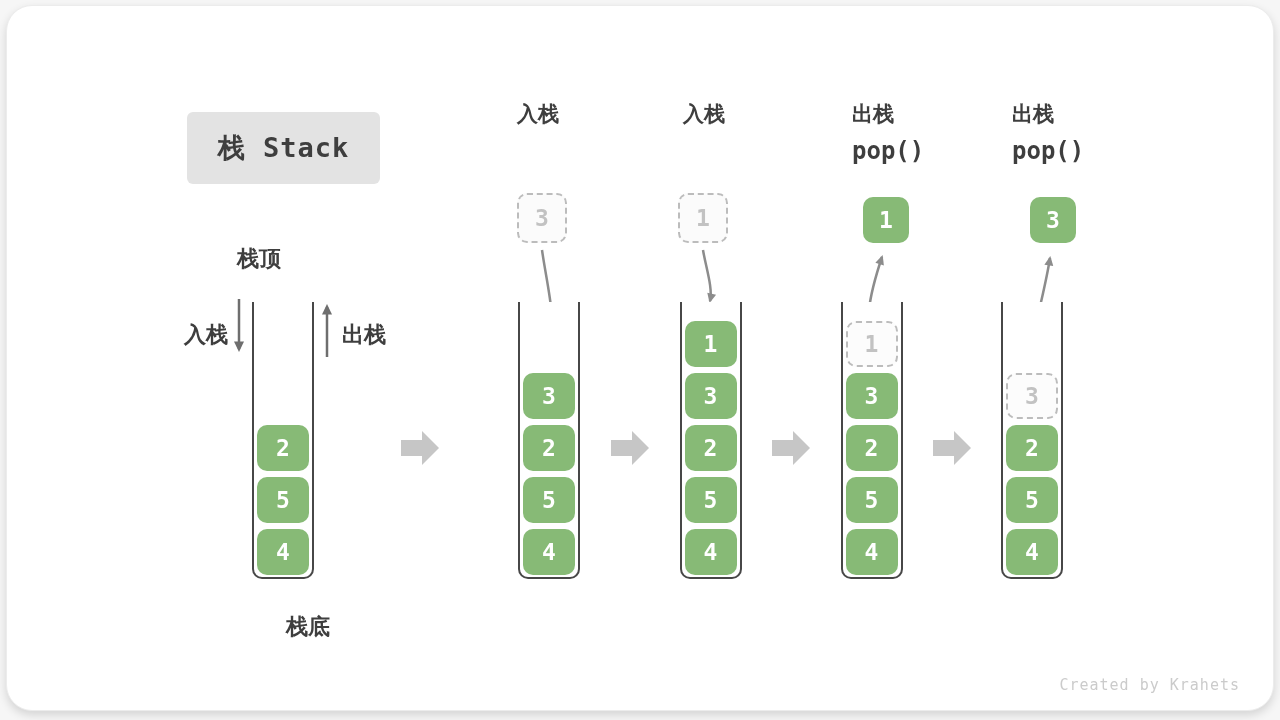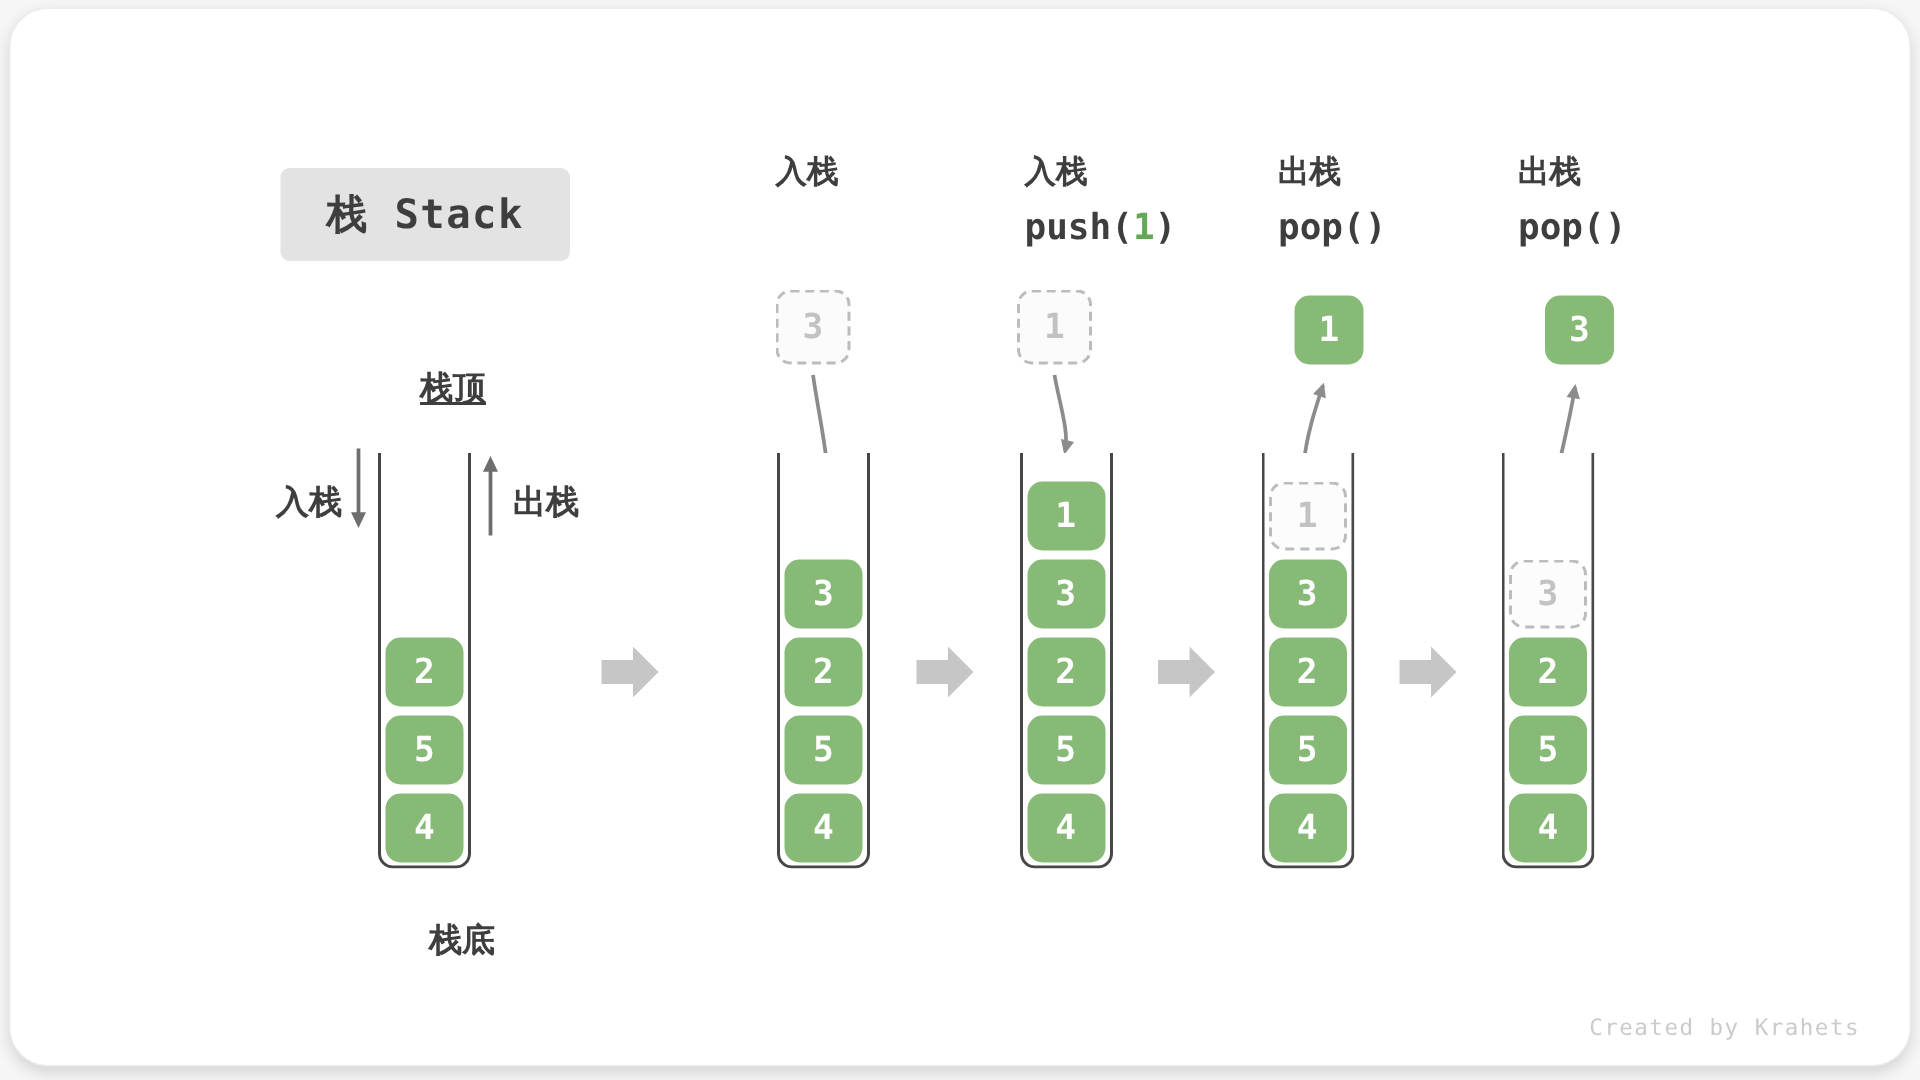--- a/index.html
+++ b/index.html
@@ -11,21 +11,21 @@
   }
   .canvas{position:relative;width:1280px;height:720px;}
   .card{
     position:absolute;left:6px;top:5px;right:6px;bottom:9px;
     background:#ffffff;border-radius:26px;
     border:1px solid #ececec;
     box-shadow:0 4px 10px rgba(0,0,0,0.14);
   }
   .abs{position:absolute;}
   .title-badge{
-    left:187px;top:112px;width:193px;height:62px;
+    left:187px;top:112px;width:193px;height:72px;
     background:var(--title-bg,#E3E3E3);border-radius:6px;
     display:flex;align-items:center;justify-content:center;
     font-family:"DejaVu Sans Mono","DejaVu Sans",monospace;
     font-weight:bold;font-size:27px;color:var(--dark,#3E3E3E);
     letter-spacing:1px;
   }
   .cjk-label{
     font-weight:bold;font-size:22px;color:var(--dark,#3E3E3E);
     font-family:"DejaVu Sans",sans-serif;white-space:nowrap;
   }
@@ -107,21 +107,21 @@
         <polygon points="933,440 954,440 954,431 971,448 954,465 954,456 933,456" fill="#C6C6C6"></polygon>
         <path d="M239 299 L239 349" fill="none" stroke="#6E6E6E" stroke-width="2.5" marker-end="url(#ah-side)"></path>
         <path d="M327 357 L327 307" fill="none" stroke="#6E6E6E" stroke-width="2.5" marker-end="url(#ah-side)"></path>
       </g>
   </svg>
 
   <div class="abs title-badge">
     <span>栈 Stack</span>
   </div>
 
-  <div class="abs cjk-label" style="left:214px;top:244px;width:110px;text-align:right;text-decoration:underline;">栈顶</div>
+  <div class="abs cjk-label" style="left:204px;top:244px;width:110px;text-align:center;">栈顶</div>
 
   <div class="abs cjk-label" style="left:230px;top:612px;width:100px;text-align:right;">栈底</div>
 
   <div class="abs cjk-label" style="left:148px;top:320px;width:80px;text-align:right;">入栈</div>
 
   <div class="abs cjk-label" style="left:342px;top:320px;width:80px;text-align:left;">出栈</div>
 
   <div id="columns">
       <div class="stack-container" style="left: 252px; top: 302px;"></div>
       <div class="cell" style="left: 257px; top: 425px;">2</div>
@@ -137,21 +137,20 @@
       </div>
       <div class="above-box ghost" style="left: 517px; top: 193px;">3</div>
       <div class="stack-container" style="left: 679.5px; top: 302px;"></div>
       <div class="cell" style="left: 684.5px; top: 321px;">1</div>
       <div class="cell" style="left: 684.5px; top: 373px;">3</div>
       <div class="cell" style="left: 684.5px; top: 425px;">2</div>
       <div class="cell" style="left: 684.5px; top: 477px;">5</div>
       <div class="cell" style="left: 684.5px; top: 529px;">4</div>
       <div class="abs col-header" style="left: 683px; top: 100px;">
         <div class="op">入栈</div>
-        <div class="code"><span>push(</span><span class="arg">1</span><span>)</span></div>
       </div>
       <div class="above-box ghost" style="left: 678px; top: 193px;">1</div>
       <div class="stack-container" style="left: 840.5px; top: 302px;"></div>
       <div class="cell ghost" style="left: 845.5px; top: 321px;">1</div>
       <div class="cell" style="left: 845.5px; top: 373px;">3</div>
       <div class="cell" style="left: 845.5px; top: 425px;">2</div>
       <div class="cell" style="left: 845.5px; top: 477px;">5</div>
       <div class="cell" style="left: 845.5px; top: 529px;">4</div>
       <div class="abs col-header" style="left: 852px; top: 100px;">
         <div class="op">出栈</div>

